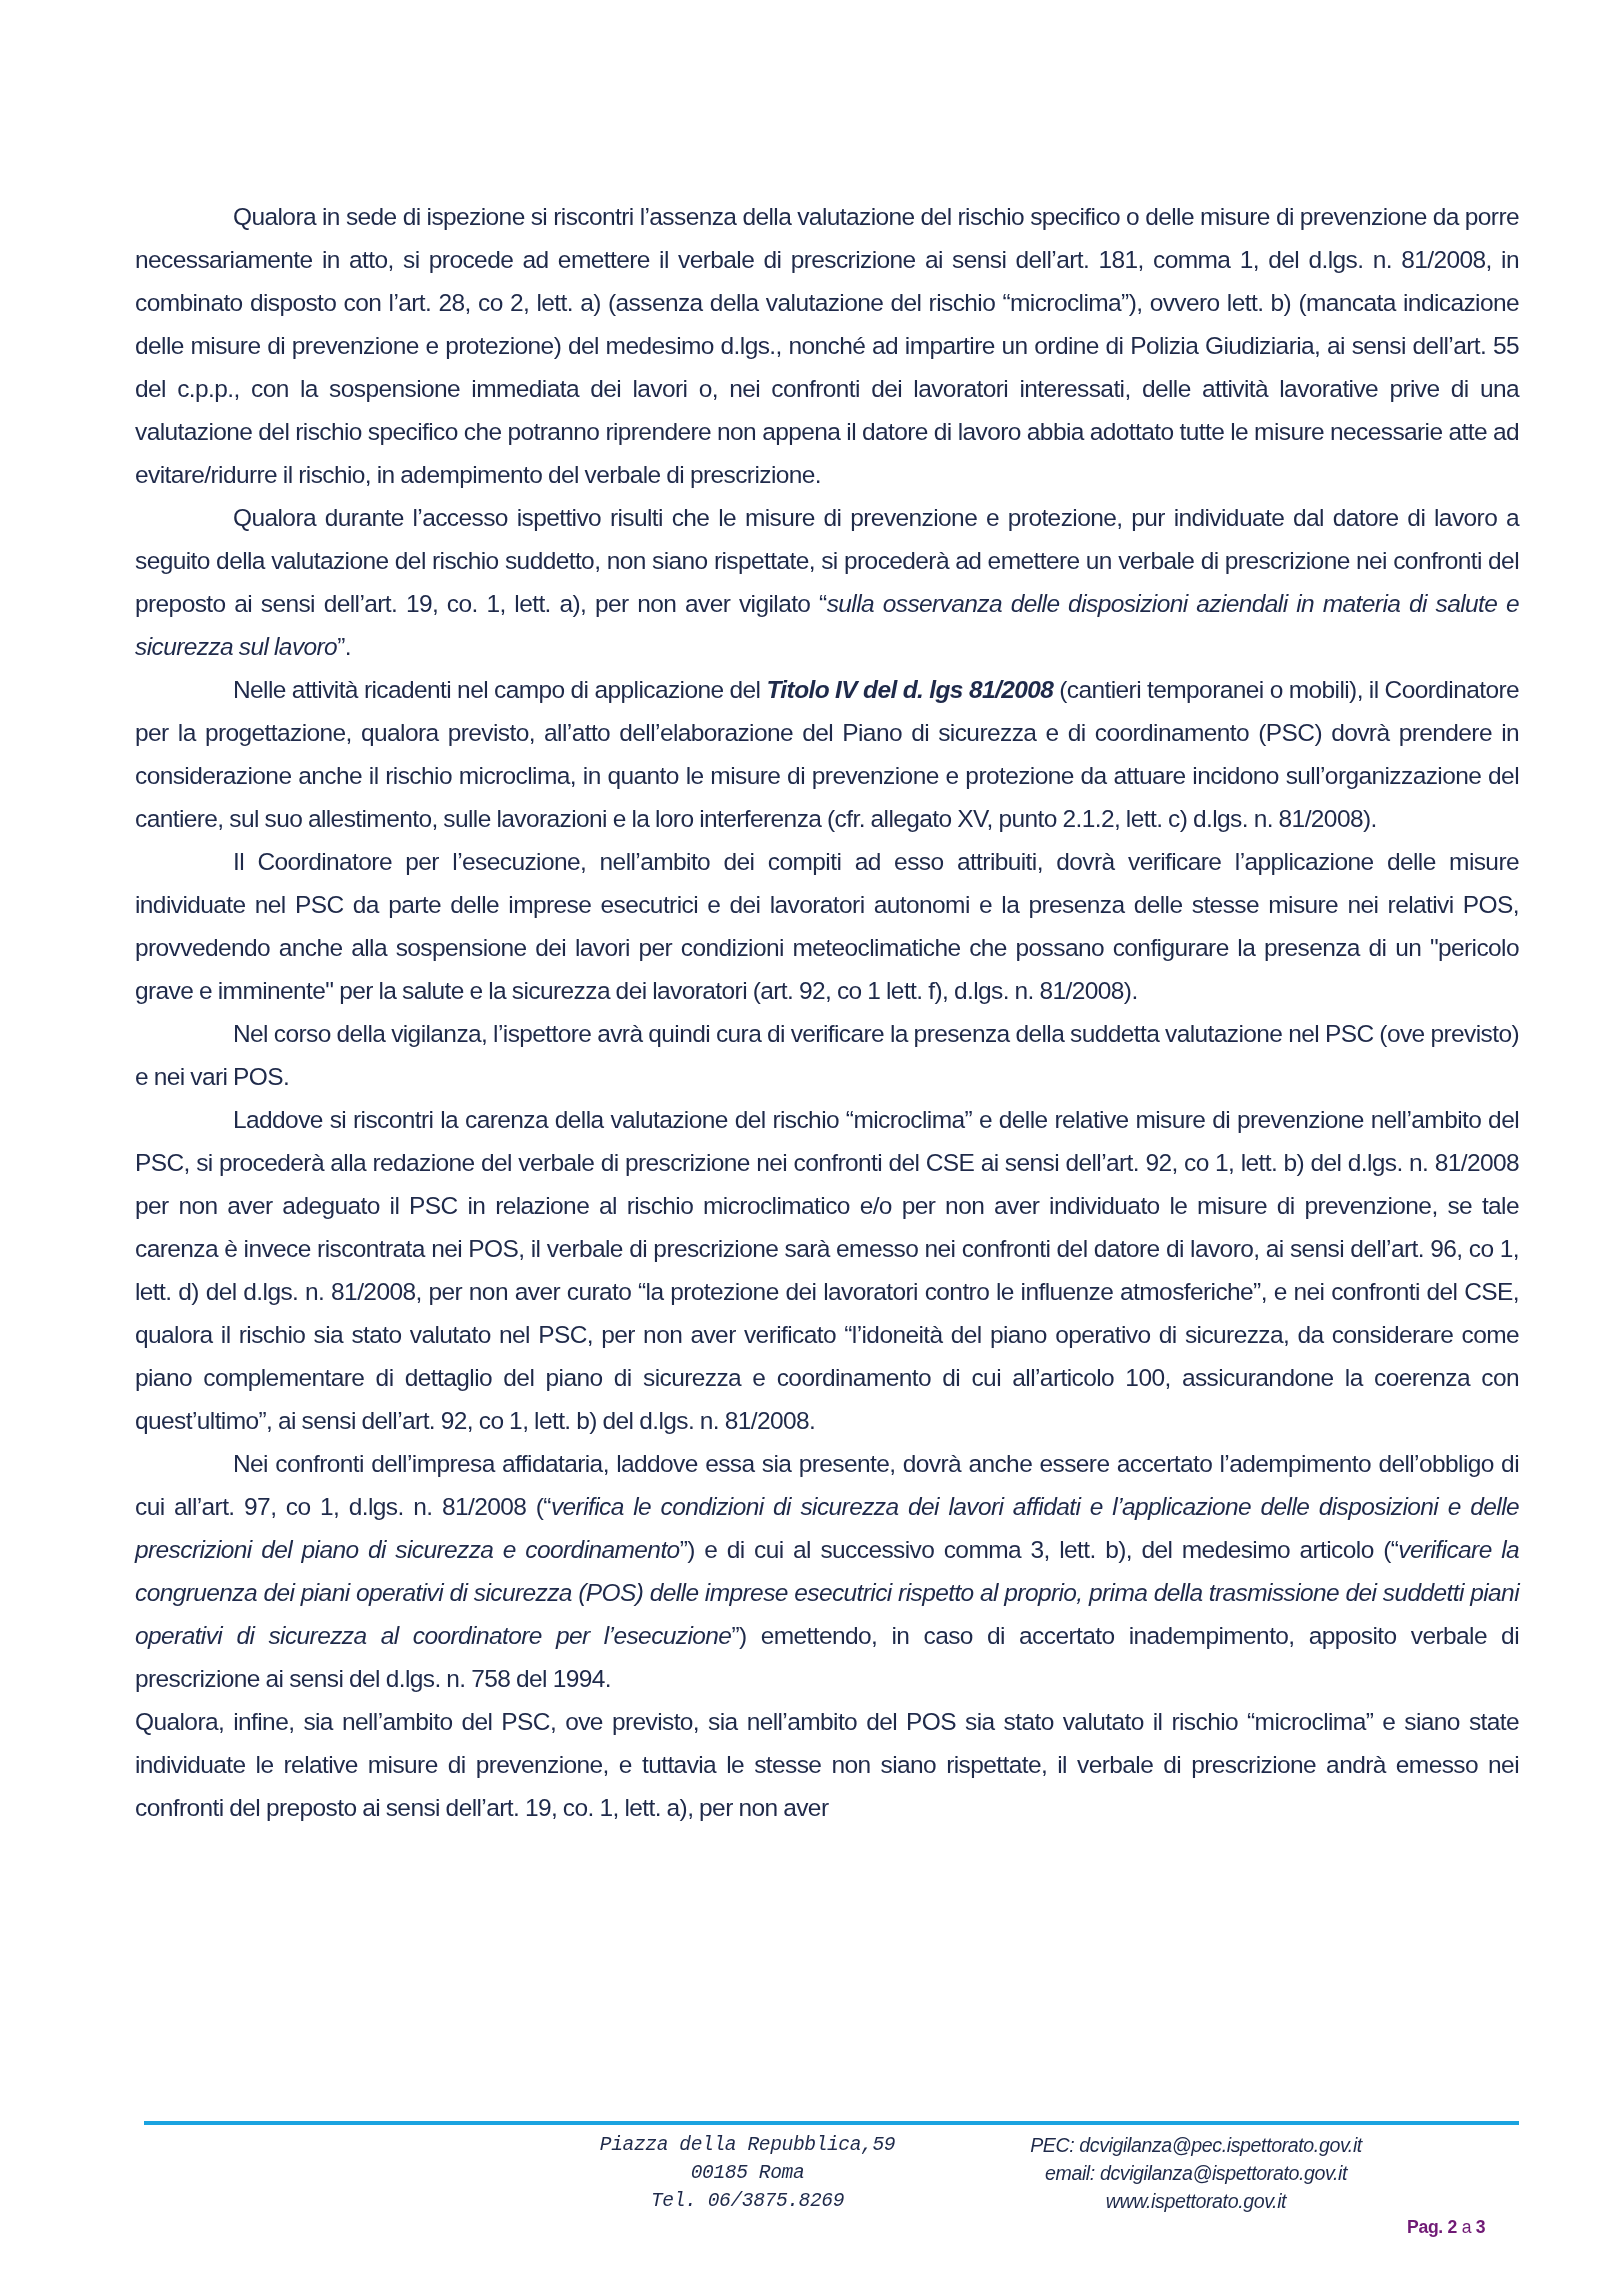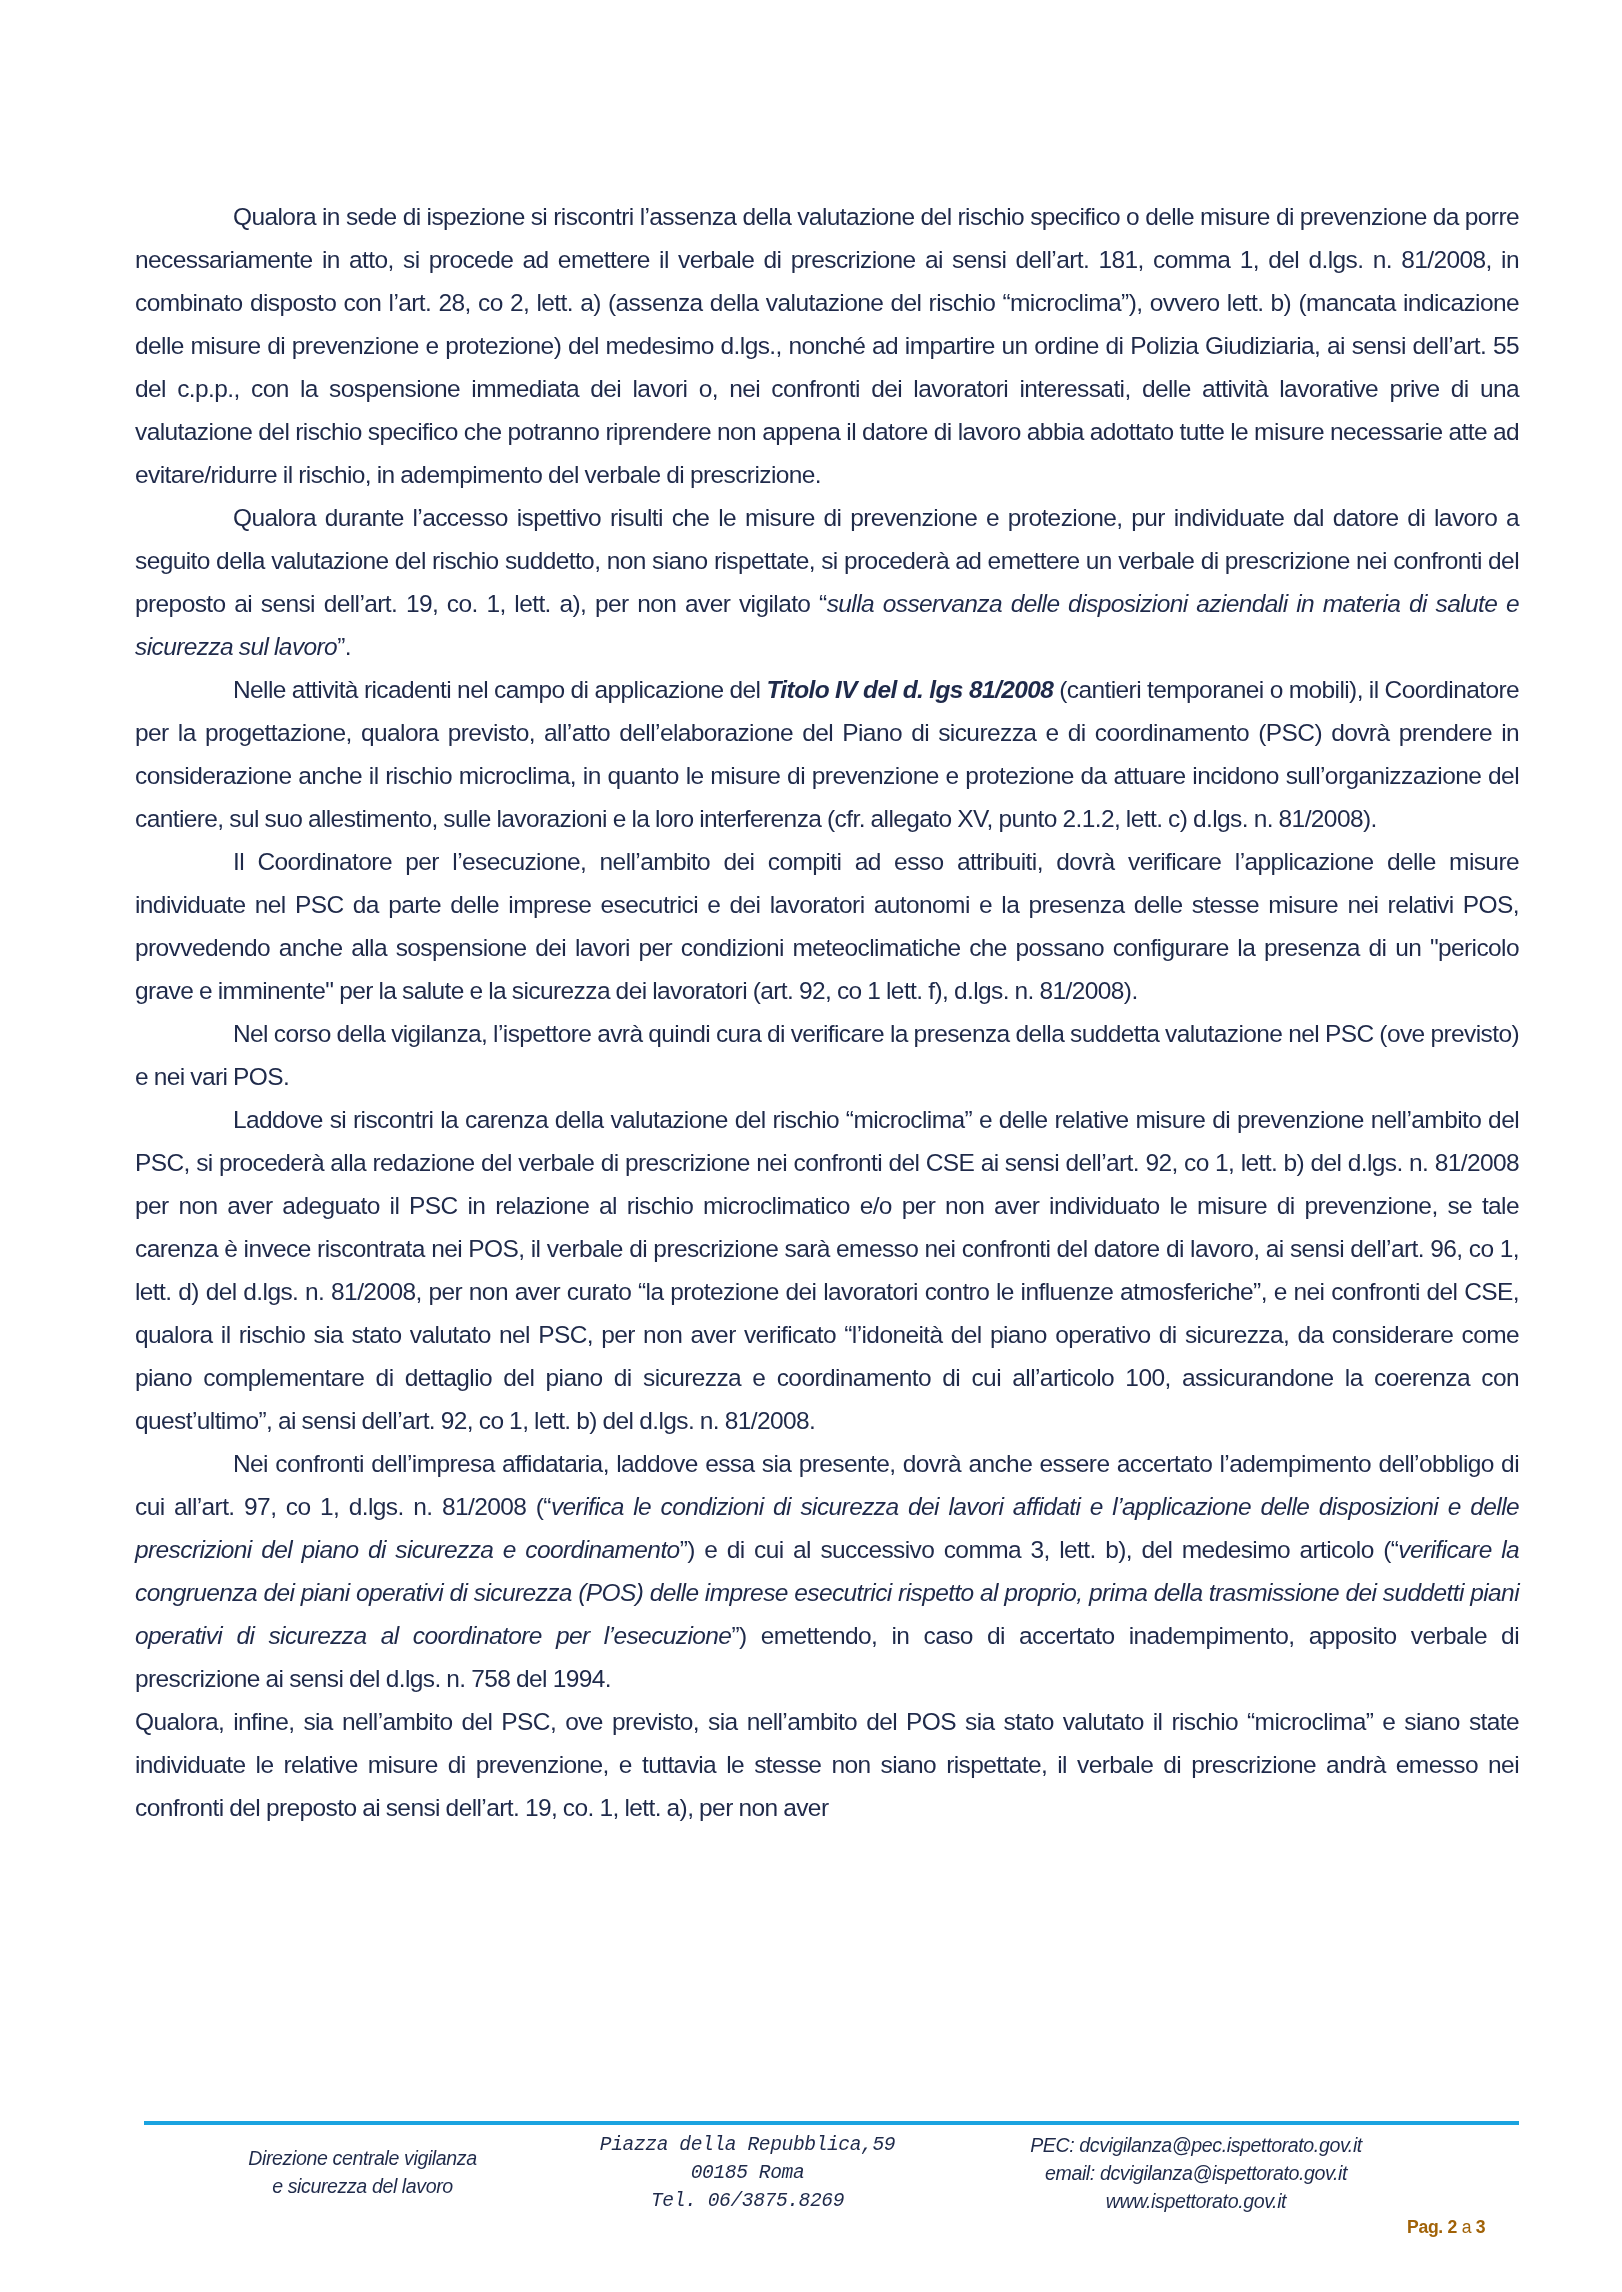--- a/index.html
+++ b/index.html
@@ -33,45 +33,41 @@
       font-style: italic; font-size: 19.6px; line-height: 28px;
       color: #1f2a4a; text-align: center; letter-spacing: -0.4px;
     }
     .col1 { left: 196px; width: 333px; top: 2144px; }
     .col2 { left: 588px; width: 319px; font-family: Liberation Mono, monospace; }
     .col3 { left: 1000px; width: 392px; }
     .footer-col span { display: block; }
     .pagenum {
       position: absolute; left: 1407px; top: 2217px; width: 118px;
       font-family: "Liberation Sans", "DejaVu Sans", sans-serif;
-      font-size: 17.6px; color: #a16207; letter-spacing: -0.3px;
+      font-size: 17.6px; color: #701a75; letter-spacing: -0.3px;
     }
     .pagenum b { font-weight: bold; }
   </style>
 </head>
 <body>
 
 <div class="page">
   <div class="body-text" id="body-text">
       <p><span>Qualora in sede di ispezione si riscontri l’assenza della valutazione del rischio specifico o delle misure di prevenzione da porre necessariamente in atto, si procede ad emettere il verbale di prescrizione ai sensi dell’art. 181, comma 1, del d.lgs. n. 81/2008, in combinato disposto con l’art. 28, co 2, lett. a) (assenza della valutazione del rischio “microclima”), ovvero lett. b) (mancata indicazione delle misure di prevenzione e protezione) del medesimo d.lgs., nonché ad impartire un ordine di Polizia Giudiziaria, ai sensi dell’art. 55 del c.p.p., con la sospensione immediata dei lavori o, nei confronti dei lavoratori interessati, delle attività lavorative prive di una valutazione del rischio specifico che potranno riprendere non appena il datore di lavoro abbia adottato tutte le misure necessarie atte ad evitare/ridurre il rischio, in adempimento del verbale di prescrizione.</span></p>
       <p><span>Qualora durante l’accesso ispettivo risulti che le misure di prevenzione e protezione, pur individuate dal datore di lavoro a seguito della valutazione del rischio suddetto, non siano rispettate, si procederà ad emettere un verbale di prescrizione nei confronti del preposto ai sensi dell’art. 19, co. 1, lett. a), per non aver vigilato “</span><em>sulla osservanza delle disposizioni aziendali in materia di salute e sicurezza sul lavoro</em><span>”.</span></p>
       <p><span>Nelle attività ricadenti nel campo di applicazione del </span><strong class="bi">Titolo IV del d. lgs 81/2008</strong><span> (cantieri temporanei o mobili), il Coordinatore per la progettazione, qualora previsto, all’atto dell’elaborazione del Piano di sicurezza e di coordinamento (PSC) dovrà prendere in considerazione anche il rischio microclima, in quanto le misure di prevenzione e protezione da attuare incidono sull’organizzazione del cantiere, sul suo allestimento, sulle lavorazioni e la loro interferenza (cfr. allegato XV, punto 2.1.2, lett. c) d.lgs. n. 81/2008).</span></p>
       <p><span>Il Coordinatore per l’esecuzione, nell’ambito dei compiti ad esso attribuiti, dovrà verificare l’applicazione delle misure individuate nel PSC da parte delle imprese esecutrici e dei lavoratori autonomi e la presenza delle stesse misure nei relativi POS, provvedendo anche alla sospensione dei lavori per condizioni meteoclimatiche che possano configurare la presenza di un "pericolo grave e imminente" per la salute e la sicurezza dei lavoratori (art. 92, co 1 lett. f), d.lgs. n. 81/2008).</span></p>
       <p><span>Nel corso della vigilanza, l’ispettore avrà quindi cura di verificare la presenza della suddetta valutazione nel PSC (ove previsto) e nei vari POS.</span></p>
       <p><span>Laddove si riscontri la carenza della valutazione del rischio “microclima” e delle relative misure di prevenzione nell’ambito del PSC, si procederà alla redazione del verbale di prescrizione nei confronti del CSE ai sensi dell’art. 92, co 1, lett. b) del d.lgs. n. 81/2008 per non aver adeguato il PSC in relazione al rischio microclimatico e/o per non aver individuato le misure di prevenzione, se tale carenza è invece riscontrata nei POS, il verbale di prescrizione sarà emesso nei confronti del datore di lavoro, ai sensi dell’art. 96, co 1, lett. d) del d.lgs. n. 81/2008, per non aver curato “la protezione dei lavoratori contro le influenze atmosferiche”, e nei confronti del CSE, qualora il rischio sia stato valutato nel PSC, per non aver verificato “l’idoneità del piano operativo di sicurezza, da considerare come piano complementare di dettaglio del piano di sicurezza e coordinamento di cui all’articolo 100, assicurandone la coerenza con quest’ultimo”, ai sensi dell’art. 92, co 1, lett. b) del d.lgs. n. 81/2008.</span></p>
       <p><span>Nei confronti dell’impresa affidataria, laddove essa sia presente, dovrà anche essere accertato l’adempimento dell’obbligo di cui all’art. 97, co 1, d.lgs. n. 81/2008 (“</span><em>verifica le condizioni di sicurezza dei lavori affidati e l’applicazione delle disposizioni e delle prescrizioni del piano di sicurezza e coordinamento</em><span>”) e di cui al successivo comma 3, lett. b), del medesimo articolo (“</span><em>verificare la congruenza dei piani operativi di sicurezza (POS) delle imprese esecutrici rispetto al proprio, prima della trasmissione dei suddetti piani operativi di sicurezza al coordinatore per l’esecuzione</em><span>”) emettendo, in caso di accertato inadempimento, apposito verbale di prescrizione ai sensi del d.lgs. n. 758 del 1994.</span></p>
       <p class="no-indent"><span>Qualora, infine, sia nell’ambito del PSC, ove previsto, sia nell’ambito del POS sia stato valutato il rischio “microclima” e siano state individuate le relative misure di prevenzione, e tuttavia le stesse non siano rispettate, il verbale di prescrizione andrà emesso nei confronti del preposto ai sensi dell’art. 19, co. 1, lett. a), per non aver</span></p>
     </div>
 
   <div class="rule"></div>
 
-  <div class="footer-col col1">
-    <span>Direzione centrale vigilanza</span>
-    <span>e sicurezza del lavoro</span>
-  </div>
 
   <div class="footer-col col2">
     <span>Piazza della Repubblica,59</span>
     <span>00185 Roma</span>
     <span>Tel. 06/3875.8269</span>
   </div>
 
   <div class="footer-col col3">
     <span>PEC: dcvigilanza@pec.ispettorato.gov.it</span>
     <span>email: dcvigilanza@ispettorato.gov.it</span>

